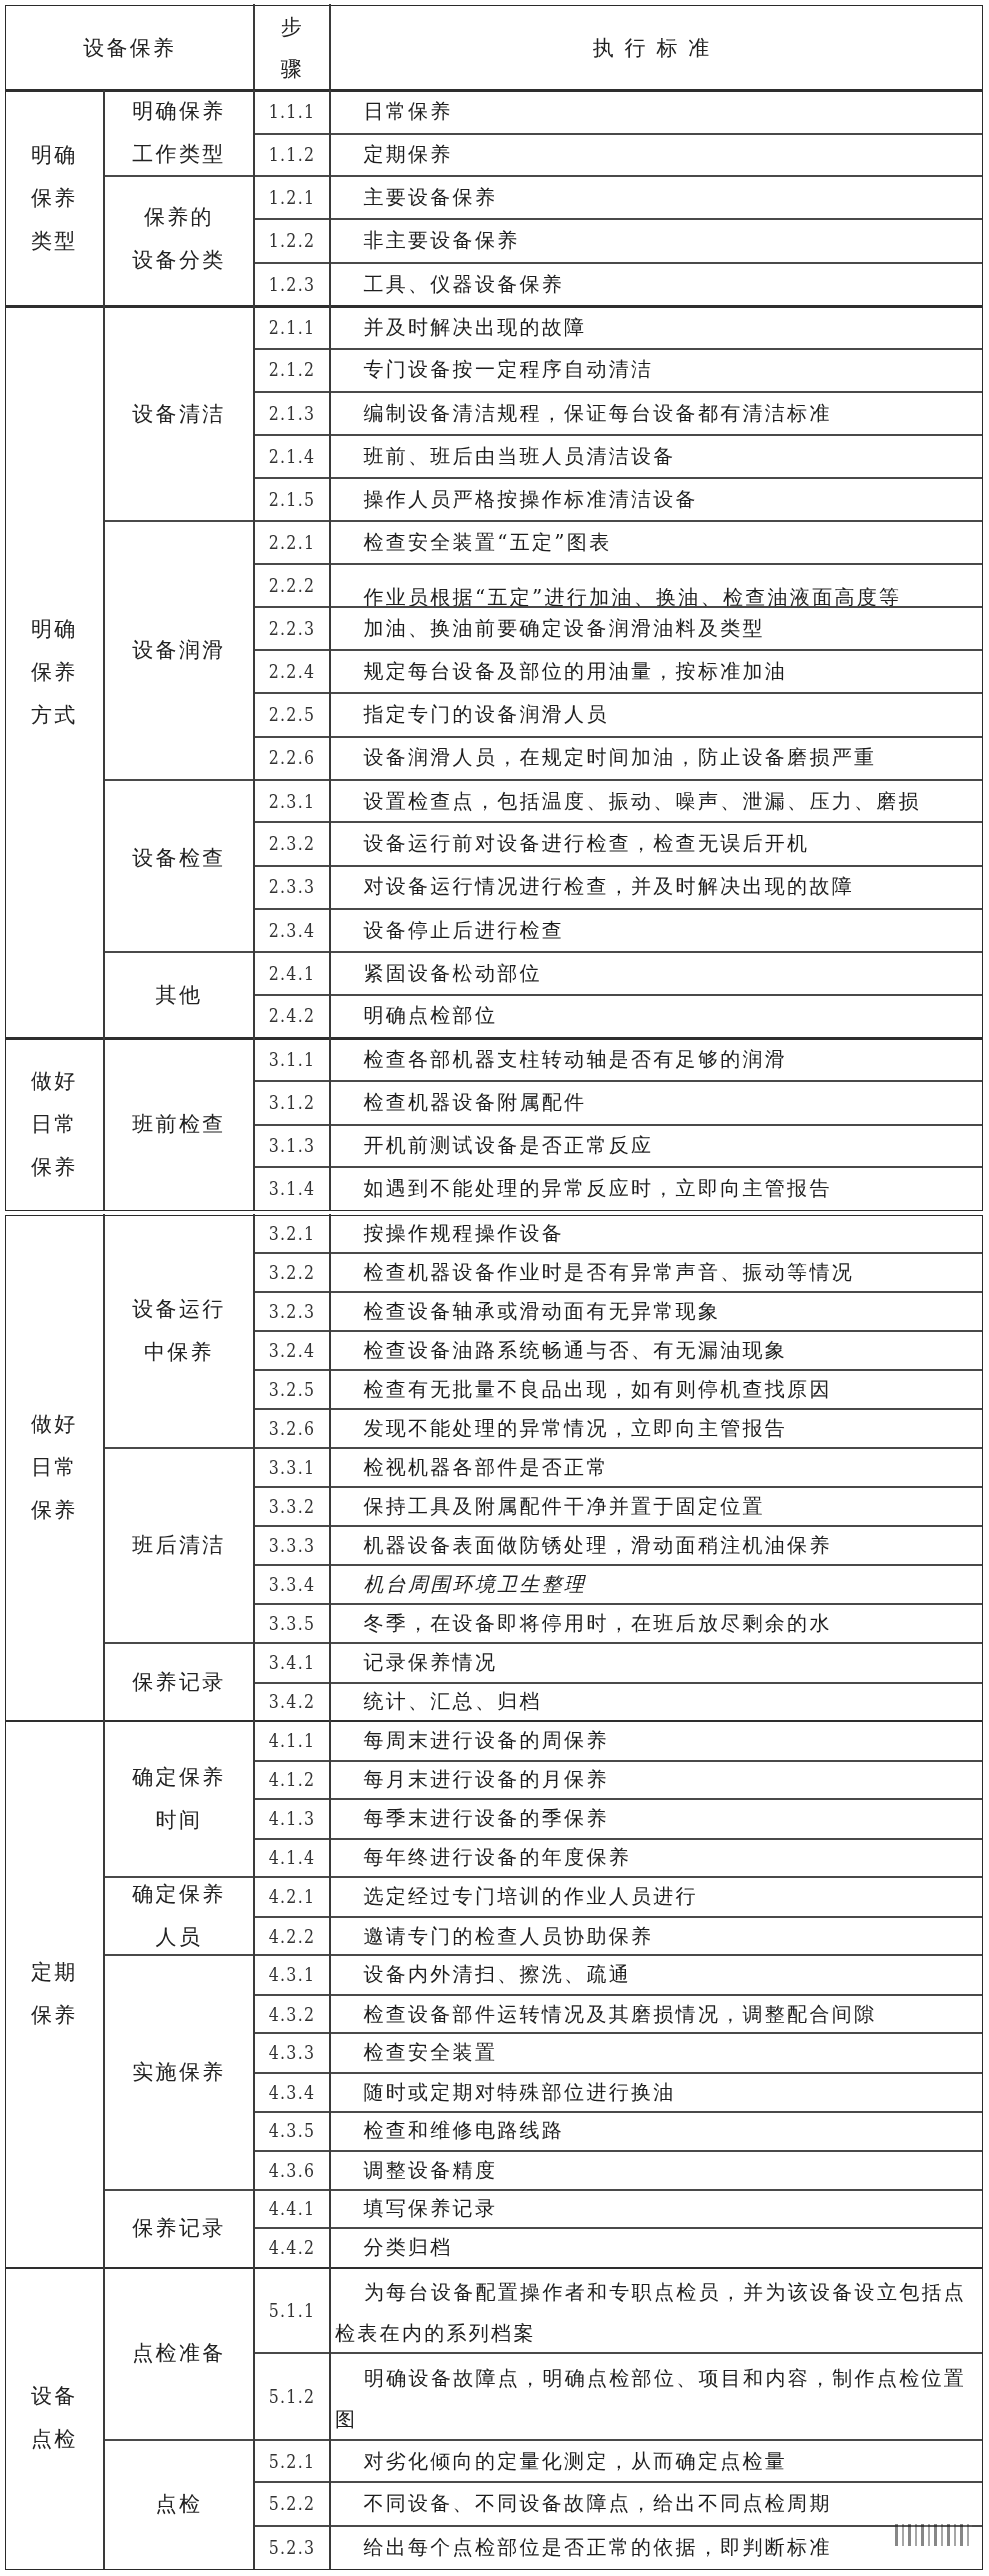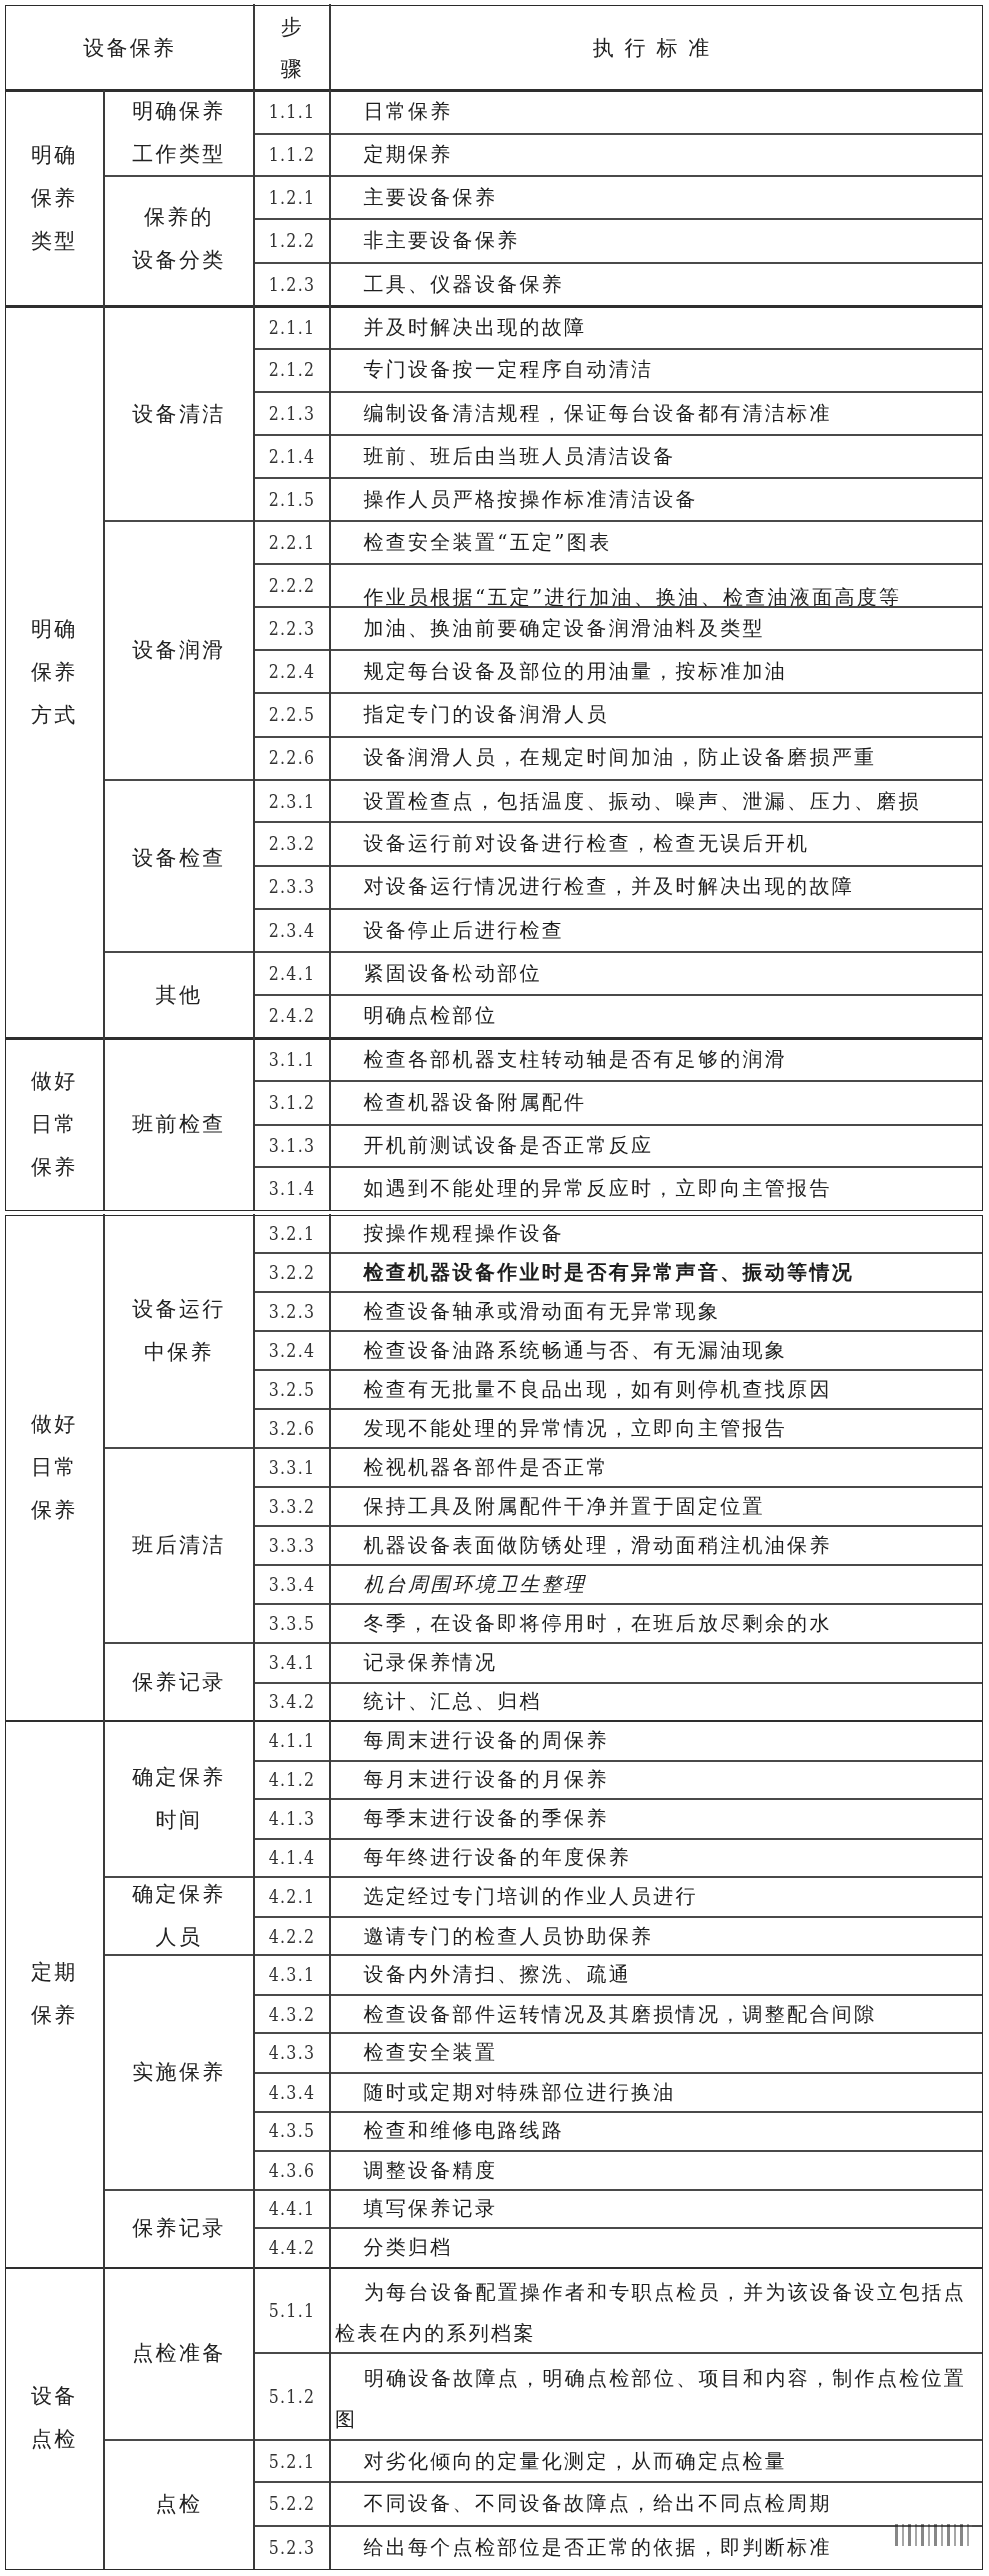--- a/index.html
+++ b/index.html
@@ -194,21 +194,21 @@
     </div>
     <div class="tbl" style="top: 1215px; height: 1355px;">
       <div style="position: absolute; left: -7px; top: -1217px; width: 989px; height: 0px;">
         <div style="position: absolute; left: 0px; top: 0px;">
           <div class="cell step" style="left: 255px; top: 1215px; width: 76px; height: 39px;">3.2.1</div>
           <div class="cell std" style="left: 331px; top: 1215px; width: 652px; height: 39px;">按操作规程操作设备</div>
         </div>
         <div class="hline" style="left: 255px; width: 728px; top: 1253px;"></div>
         <div style="position: absolute; left: 0px; top: 0px;">
           <div class="cell step" style="left: 255px; top: 1254px; width: 76px; height: 39px;">3.2.2</div>
-          <div class="cell std" style="left: 331px; top: 1254px; width: 652px; height: 39px; font-weight: bold;">检查机器设备作业时是否有异常声音、振动等情况</div>
+          <div class="cell std" style="left: 331px; top: 1254px; width: 652px; height: 39px;">检查机器设备作业时是否有异常声音、振动等情况</div>
         </div>
         <div class="hline" style="left: 255px; width: 728px; top: 1292px;"></div>
         <div style="position: absolute; left: 0px; top: 0px;">
           <div class="cell step" style="left: 255px; top: 1293px; width: 76px; height: 39px;">3.2.3</div>
           <div class="cell std" style="left: 331px; top: 1293px; width: 652px; height: 39px;">检查设备轴承或滑动面有无异常现象</div>
         </div>
         <div class="hline" style="left: 255px; width: 728px; top: 1331px;"></div>
         <div style="position: absolute; left: 0px; top: 0px;">
           <div class="cell step" style="left: 255px; top: 1332px; width: 76px; height: 39px;">3.2.4</div>
           <div class="cell std" style="left: 331px; top: 1332px; width: 652px; height: 39px;">检查设备油路系统畅通与否、有无漏油现象</div>

